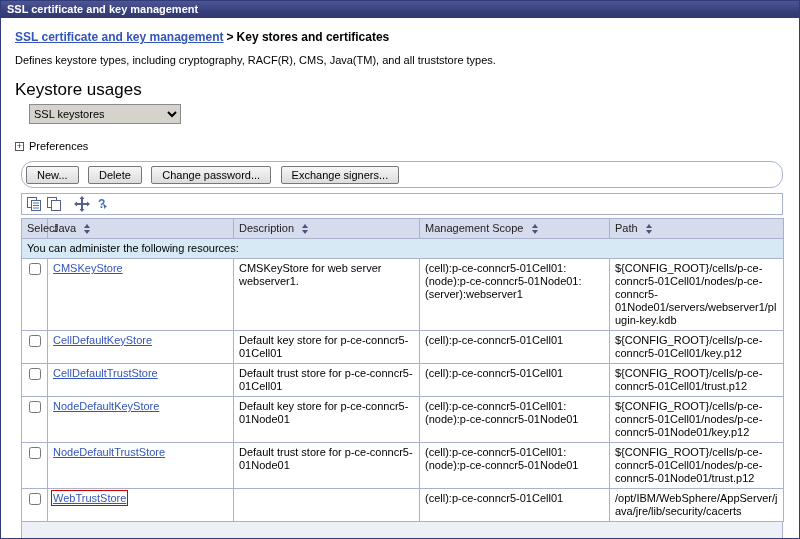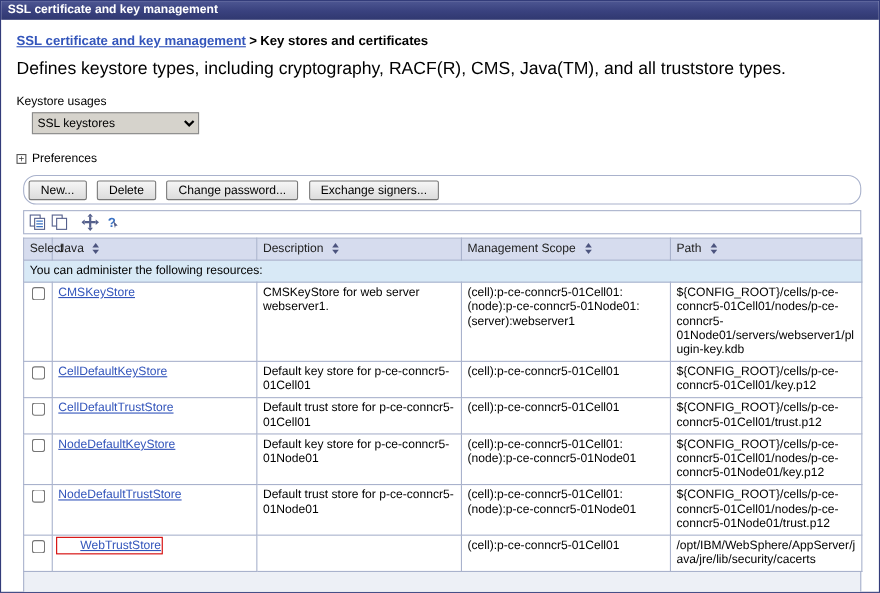--- a/index.html
+++ b/index.html
@@ -17,23 +17,23 @@
     background:linear-gradient(180deg,#4d5692 0%, #39417e 55%, #303870 100%);
     color:#fff; font-size:11px; font-weight:bold;
     padding:0 6px;
   }
   .content { padding:9px 12px 0 12px; }
 
   .breadcrumb { font-size:12px; font-weight:bold; margin:3px 0 10px 2px; color:#000; }
   .breadcrumb a { color:#3355bb; text-decoration:underline; }
   .breadcrumb .sep { color:#000; padding:0 3px; }
 
-  .intro { font-size:16px; color:#000; margin:0 0 14px 2px; }
-
-  .ku-label { font-size:11px; margin:0 0 4px 2px; }
+  .intro { font-size:11px; color:#000; margin:0 0 14px 2px; }
+
+  .ku-label { font-size:17px; margin:0 0 4px 2px; }
   .ku-select {
     margin:0 0 0 16px;
     width:152px; height:20px;
     font-family:"Liberation Sans", sans-serif;
     font-size:11px;
     background:#d6d3cc;
     border:1px solid #8a8a8a;
   }
 
   .prefs { font-size:11px; margin:16px 0 9px 2px; display:flex; align-items:center; }
@@ -86,21 +86,21 @@
   }
   .caption-row td { background:#d8e9f6; }
   .c-select { width:26px; }
   .c-name   { width:186px; }
   .c-desc   { width:186px; }
   .c-scope  { width:190px; }
   .c-path   { width:174px; }
   td input[type=checkbox] { width:12px; height:12px; margin:1px 0 0 2px; }
 
   a.rowlink { color:#3355bb; font-size:11px; }
-  a.rowlink.red-box { outline:1px solid #d40000; outline-offset:1px;padding-left:20px; }
+  a.rowlink.red-box { outline:1px solid #d40000; outline-offset:1px; }
 
   .sort-icon { display:inline-block; vertical-align:middle; margin-left:5px; cursor:pointer; }
   .sort-icon .up, .sort-icon .dn {
     display:block; width:0; height:0;
     border-left:3px solid transparent; border-right:3px solid transparent;
   }
   .sort-icon .up { border-bottom:4px solid #4c547e; margin-bottom:2px; }
   .sort-icon .dn { border-top:4px solid #4c547e; }
 
   .total-bar {

